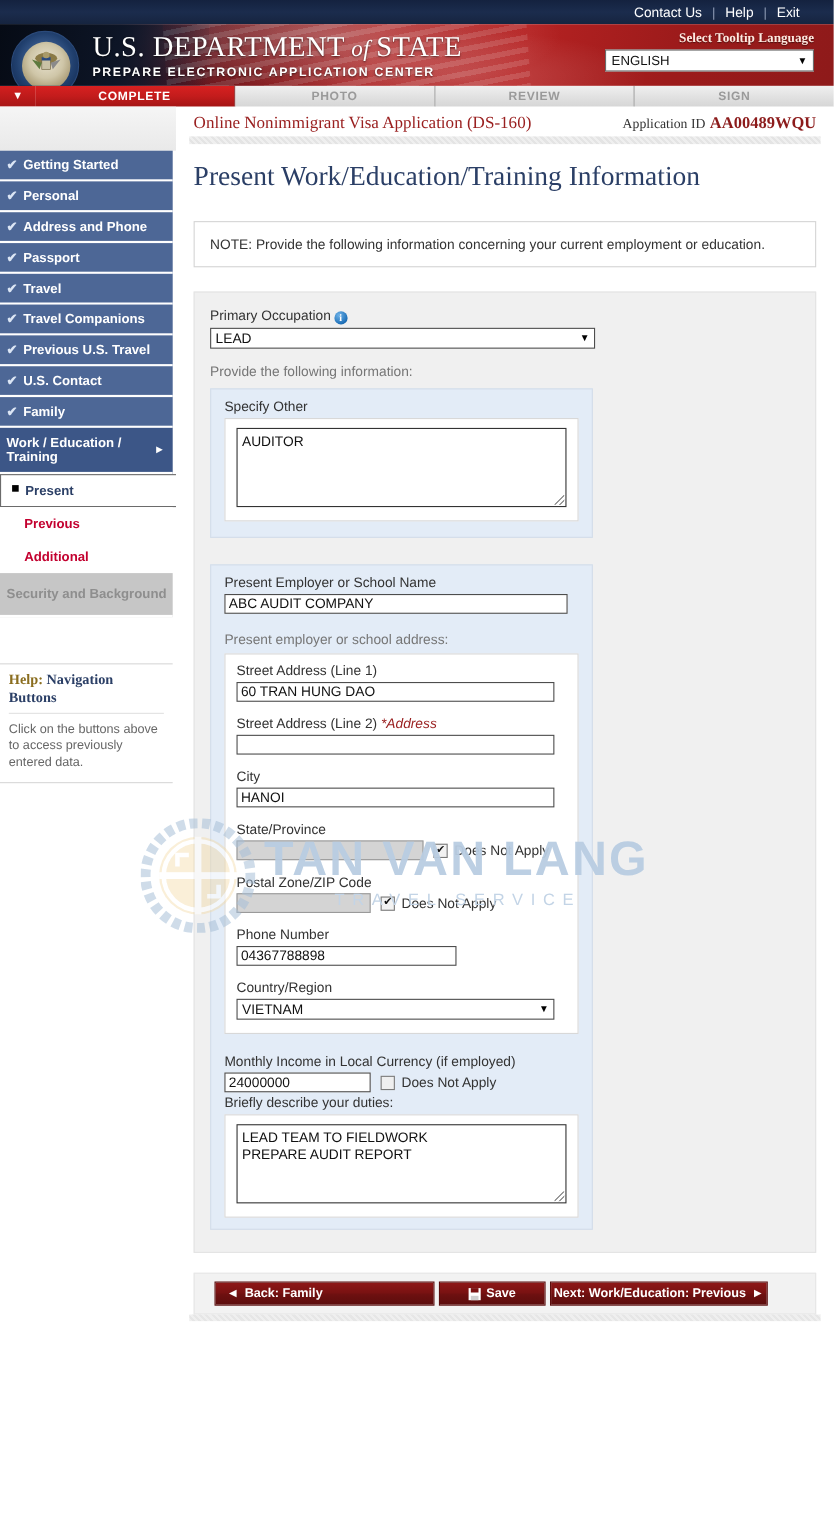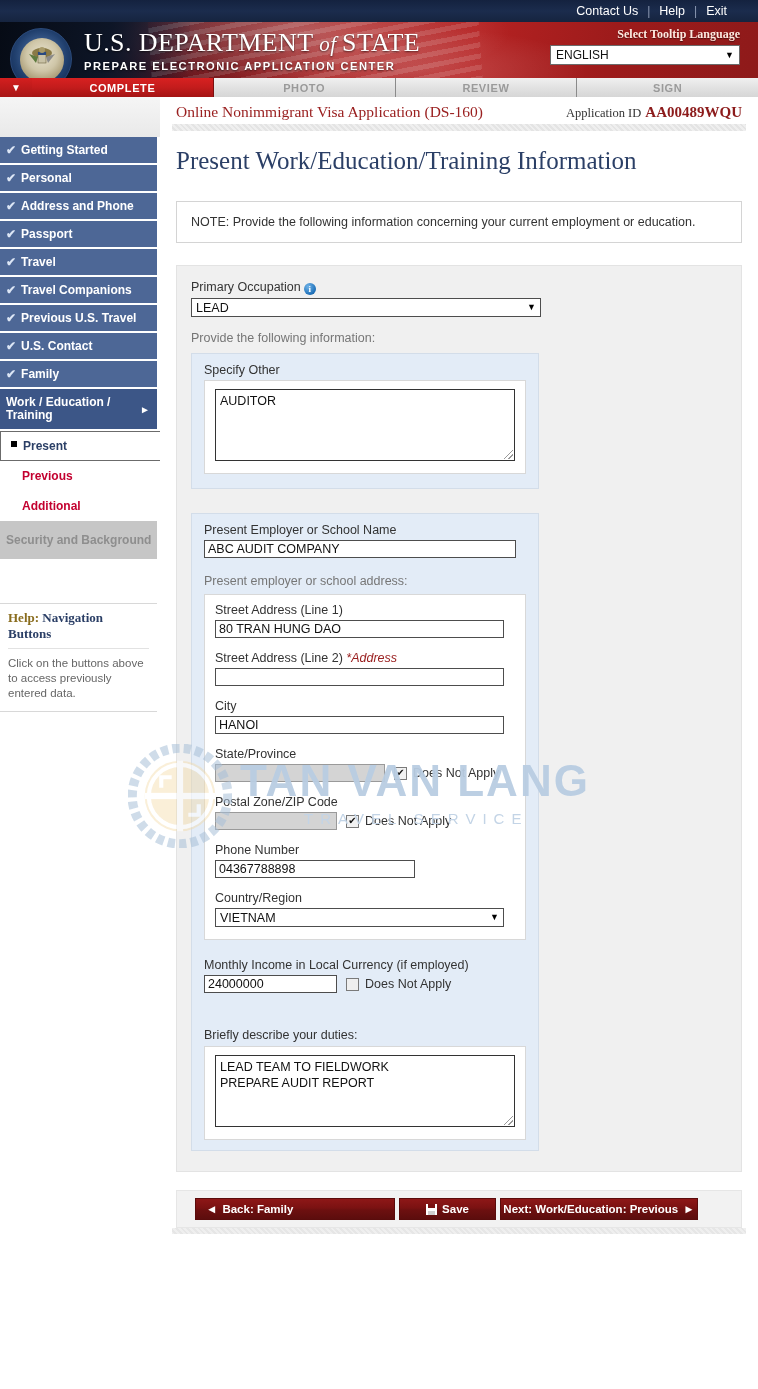--- a/index.html
+++ b/index.html
@@ -421,21 +421,21 @@
 
       <div class="bluebox" style="width:348px; margin-top:24px; padding-bottom:10px">
         <div class="flabel">Present Employer or School Name</div>
         <div class="txt" style="width:312px">ABC AUDIT COMPANY</div>
 
         <div class="sublabel" style="margin-top:16px;margin-bottom:6px">Present employer or school address:</div>
 
         <div class="innerwhite" style="margin-top:0">
           <div>
             <div class="flabel">Street Address (Line 1)</div>
-            <div class="txt" style="width:289px">80 TRAN HUNG DAO</div>
+            <div class="txt" style="width:289px">60 TRAN HUNG DAO</div>
           </div>
 
           <div class="field">
             <div class="flabel"><span>Street Address (Line 2)</span>
               <i style="color:#9a2020">*Address</i></div>
             <div class="txt" style="width:289px"></div>
           </div>
 
           <div class="field">
             <div class="flabel">City</div>
@@ -476,21 +476,21 @@
 
         <div style="margin-top:18px">
           <div class="flabel">Monthly Income in Local Currency (if employed)</div>
           <div class="row">
             <div class="txt" style="width:133px">24000000</div>
             <span class="cb off" style="margin-left:9px"></span>
             <span class="cbtext">Does Not Apply</span>
           </div>
         </div>
 
-        <div style="margin-top:35px">
+        <div style="margin-top:2px">
           <div class="flabel">Briefly describe your duties:</div>
           <div class="whitebox" style="margin-top:4px">
             <div class="ta" style="height:72px">LEAD TEAM TO FIELDWORK
 PREPARE AUDIT REPORT<span class="grip"></span></div>
           </div>
         </div>
       </div>
     </div>
 
     <div class="btnbar">

